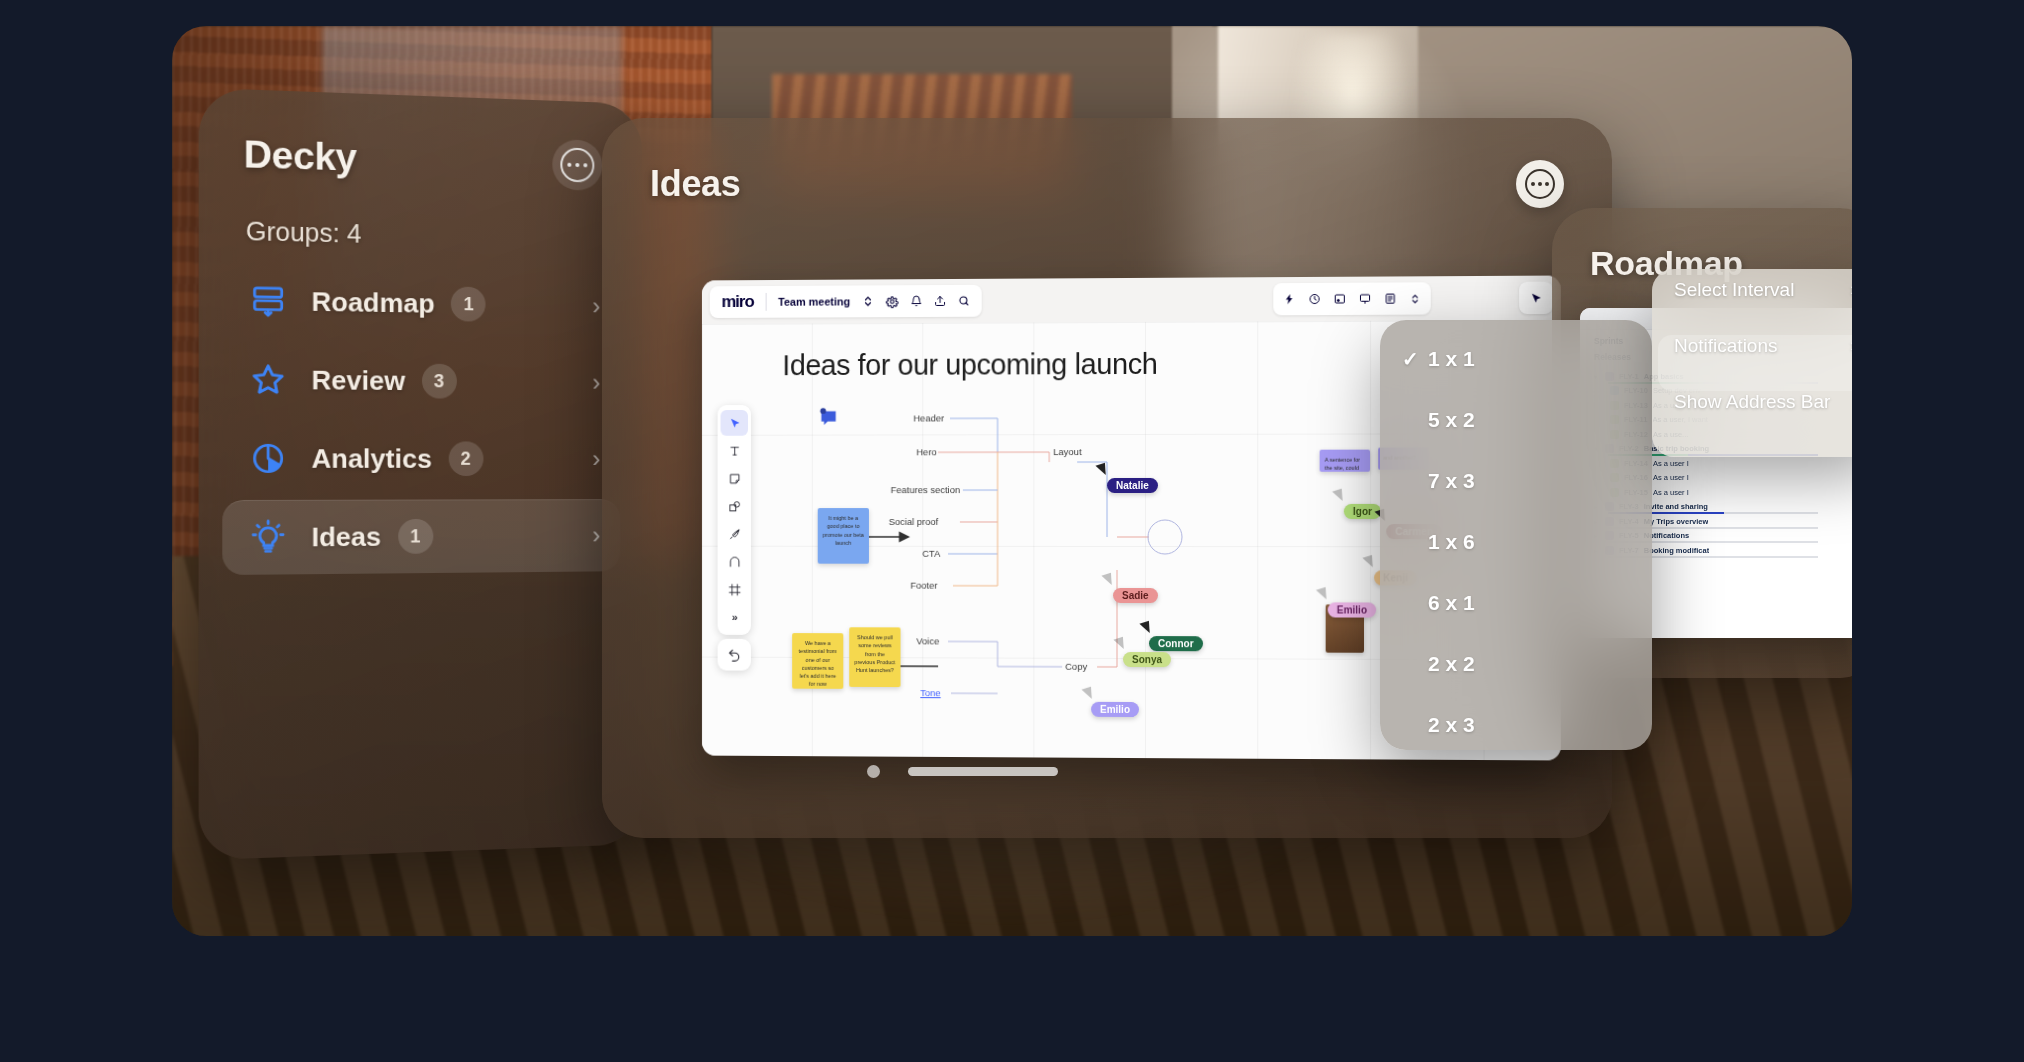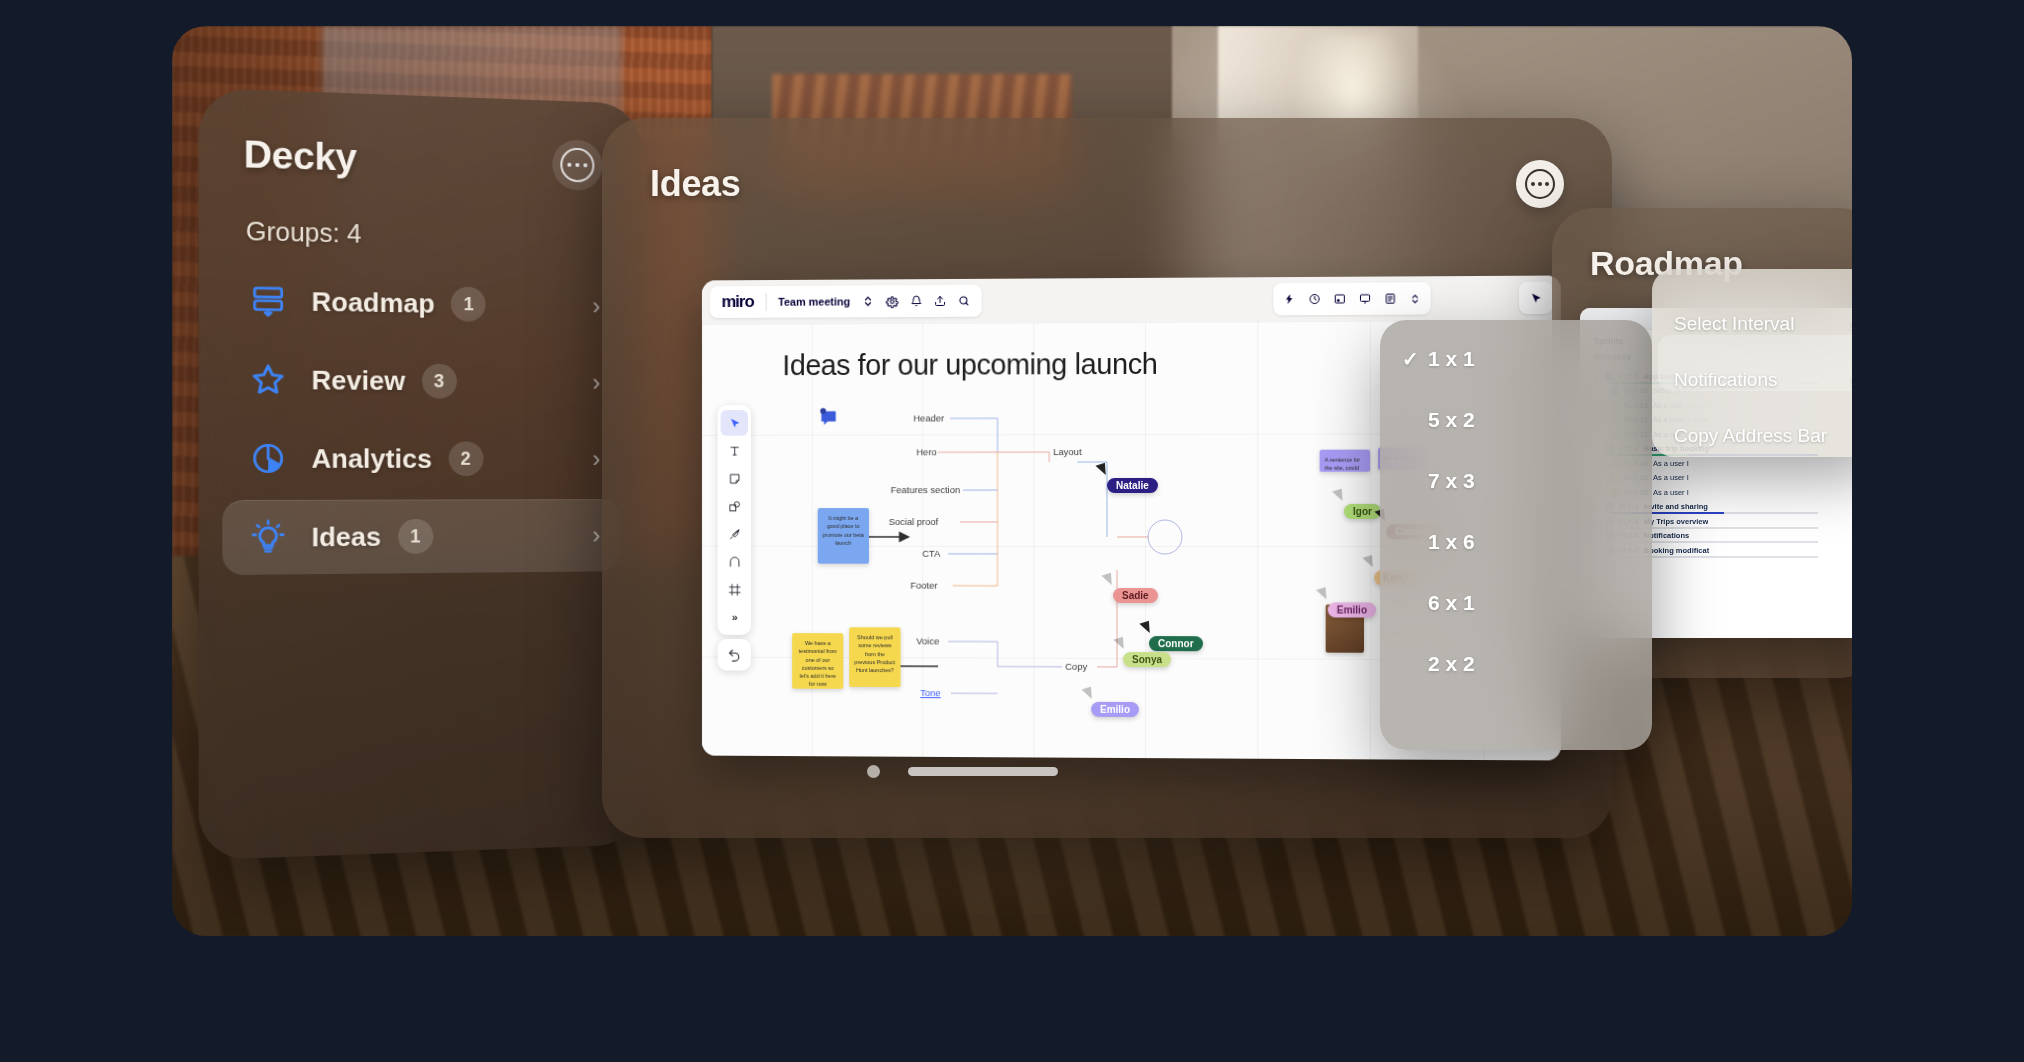--- a/index.html
+++ b/index.html
@@ -347,21 +347,21 @@
     position: absolute;
     left: 1480px; top: 243px; width: 228px;
     border-radius: 22px;
     padding: 10px 0;
     background: rgba(225,221,214,.80);
     backdrop-filter: blur(34px);
     -webkit-backdrop-filter: blur(34px);
     box-shadow: 0 22px 60px rgba(0,0,0,.35);
   }
   .ctx-item {
-    height: 56px; display: flex; align-items: flex-end;
+    height: 56px; display: flex; align-items: flex-start;
     padding: 0 18px 0 16px; margin: 0 6px;
     border-radius: 14px; cursor: pointer;
     font-size: 19px; color: #ffffff;
     text-shadow: 0 1px 3px rgba(0,0,0,.25);
   }
   .ctx-item.hl { background: rgba(255,255,255,.22); }
   .ctx-chev { margin-left: auto; color: rgba(255,255,255,.65); font-size: 18px; }
 
   
   #submenu {
@@ -842,29 +842,33 @@
       <span>1 x 6</span>
     </div>
     <div class="sub-item">
       <span class="sub-check"></span>
       <span>6 x 1</span>
     </div>
     <div class="sub-item">
       <span class="sub-check"></span>
       <span>2 x 2</span>
     </div>
+    <div class="sub-item">
+      <span class="sub-check"></span>
+      <span>2 x 3</span>
+    </div>
   </div>
 
   <div id="context-menu">
     <div class="ctx-item">
       <span>Select Interval</span>
       <span class="ctx-chev">›</span>
     </div>
     <div class="ctx-item hl">
       <span>Notifications</span>
       <span class="ctx-chev">›</span>
     </div>
     <div class="ctx-item">
-      <span>Copy Address Bar</span>
+      <span>Show Address Bar</span>
     </div>
   </div>
 
 </div>
 
 </body></html>

